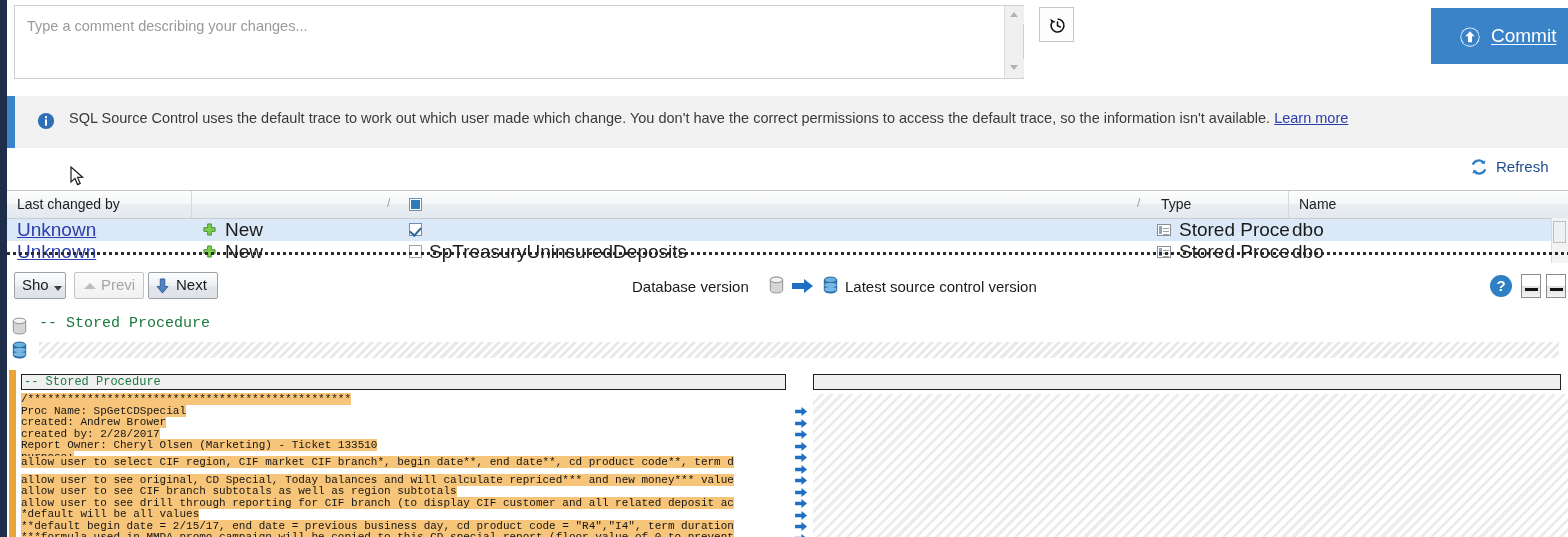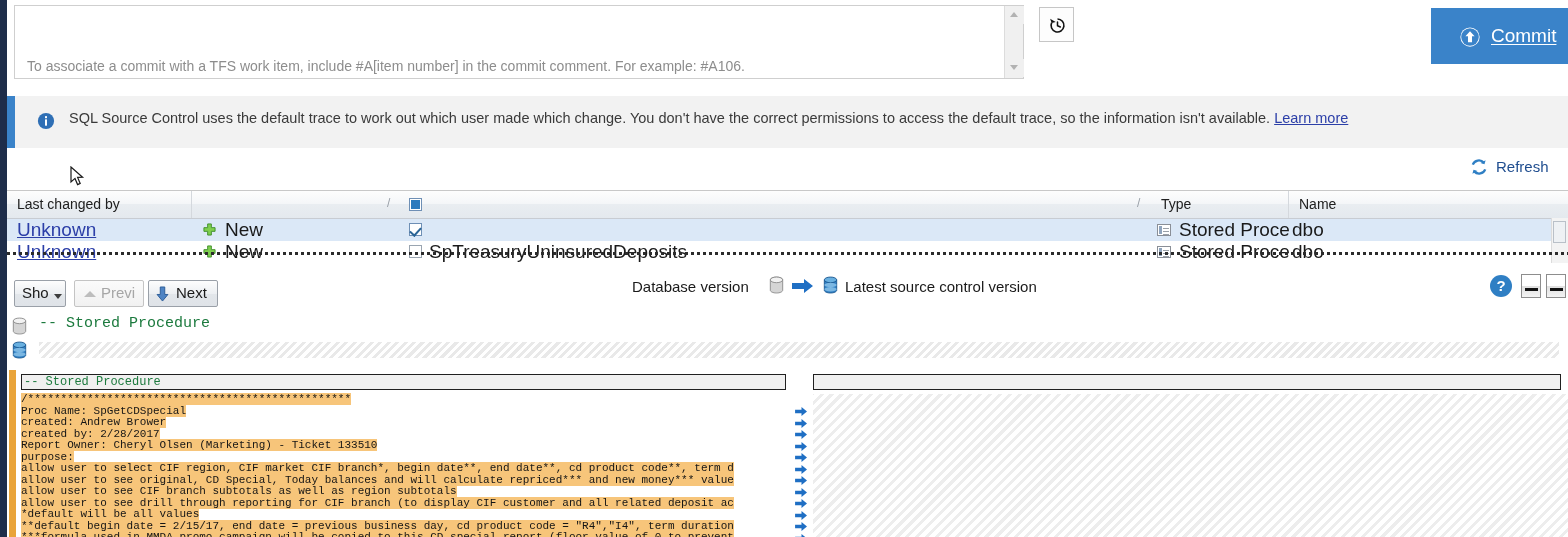--- a/index.html
+++ b/index.html
@@ -64,21 +64,21 @@
   .typeicon s{position:absolute;left:5px;width:6px;height:1px;background:#9aa0a8;}
   #grid-vsb{position:absolute;right:0;top:27px;width:17px;height:45px;background:#f3f3f3;border-left:1px solid #dcdcdc;box-sizing:border-box;}
   #grid-grip{position:absolute;right:2px;top:30px;width:13px;height:22px;background:#eef1f4;border:1px solid #b9c0c8;box-sizing:border-box;}
   #grid-bottom{position:absolute;left:0;top:61px;width:1561px;height:3px;
      background-image:repeating-linear-gradient(to right,#2b2b2b 0 3px,transparent 3px 6px);}
 
   
   #tool-row{position:absolute;left:7px;top:266px;width:1561px;height:44px;background:#fff;}
   .btn{position:absolute;top:6px;height:27px;border:1px solid #9aa0a8;border-radius:2px;
        background:linear-gradient(to bottom,#fdfdfd,#eceff2 52%,#e2e6ea 54%,#dfe3e8);
-       font-size:15px;color:#1a1a1a;box-sizing:border-box;margin-top:8px;}
+       font-size:15px;color:#1a1a1a;box-sizing:border-box;}
   .btn.dis{color:#a6a6a6;background:linear-gradient(to bottom,#fbfbfb,#f1f1f1);border-color:#c4c4c4;}
   .btn span.t{position:absolute;top:3px;white-space:nowrap;}
   .caret{position:absolute;width:0;height:0;border-left:4.5px solid transparent;border-right:4.5px solid transparent;border-top:5px solid #3d3d3d;}
   .arrowup{position:absolute;width:0;height:0;border-left:6px solid transparent;border-right:6px solid transparent;}
   #dbver{position:absolute;left:625px;top:12px;font-size:15px;color:#1a1a1a;white-space:nowrap;}
   #srcver{position:absolute;left:838px;top:12px;font-size:15px;color:#1a1a1a;white-space:nowrap;}
   #cyl-gray{position:absolute;left:762px;top:10px;}
   #cyl-blue{position:absolute;left:816px;top:10px;}
   #bigarrow{position:absolute;left:785px;top:12px;}
   #help-icon{position:absolute;left:1482px;top:8px;}
@@ -113,21 +113,21 @@
   .splitv{position:absolute;top:0;width:1px;height:169px;background:#c8c8c8;}
 </style>
 </head>
 <body>
 
 <div id="left-rail"></div>
 
 <div id="comment-zone">
 
   <div id="comment-box">
-    <div id="comment-hint">To associate a commit with a TFS work item, include #A[item number] in the commit comment. For example: #A106.</div>
+    <div id="comment-input">Type a comment describing your changes...</div>
     <div id="comment-scroll">
       <div class="sb-arrow sb-up" style="top:0">
           <i></i>
         </div>
       <div class="sb-arrow sb-dn" style="top:53px">
           <i></i>
         </div>
     </div>
   </div>
 
@@ -304,21 +304,21 @@
     <div class="pane-title" id="titleL">
       <span class="tt">-- Stored Procedure</span>
     </div>
     <div id="left-lines">
         <div class="codeline" style="top: 26px;"><em>/*************************************************</em></div>
         <div class="codeline" style="top: 37.5px;"><em>Proc Name: SpGetCDSpecial</em></div>
         <div class="codeline" style="top: 49px;"><em>created: Andrew Brower</em></div>
         <div class="codeline" style="top: 60.5px;"><em>created by: 2/28/2017</em></div>
         <div class="codeline" style="top: 72px;"><em>Report Owner: Cheryl Olsen (Marketing) - Ticket 133510</em></div>
         <div class="codeline" style="top: 83.5px;"><em>purpose:</em></div>
-        <div class="codeline" style="top: 95px;"><em>allow user to select CIF region, CIF market CIF branch*, begin date**, end date**, cd product code**, term d</em></div>
+        <div class="codeline" style="top: 89px;"><em>allow user to select CIF region, CIF market CIF branch*, begin date**, end date**, cd product code**, term d</em></div>
         <div class="codeline" style="top: 106.5px;"><em>allow user to see original, CD Special, Today balances and will calculate repriced*** and new money*** value</em></div>
         <div class="codeline" style="top: 118px;"><em>allow user to see CIF branch subtotals as well as region subtotals</em></div>
         <div class="codeline" style="top: 129.5px;"><em>allow user to see drill through reporting for CIF branch (to display CIF customer and all related deposit ac</em></div>
         <div class="codeline" style="top: 141px;"><em>*default will be all values</em></div>
         <div class="codeline" style="top: 152.5px;"><em>**default begin date = 2/15/17, end date = previous business day, cd product code = "R4","I4", term duration</em></div>
         <div class="codeline" style="top: 164px;"><em>***formula used in MMDA promo campaign will be copied to this CD special report (floor value of 0 to prevent</em></div>
       </div>
   </div>
 
   <div class="splitv" style="left:790px"></div>

